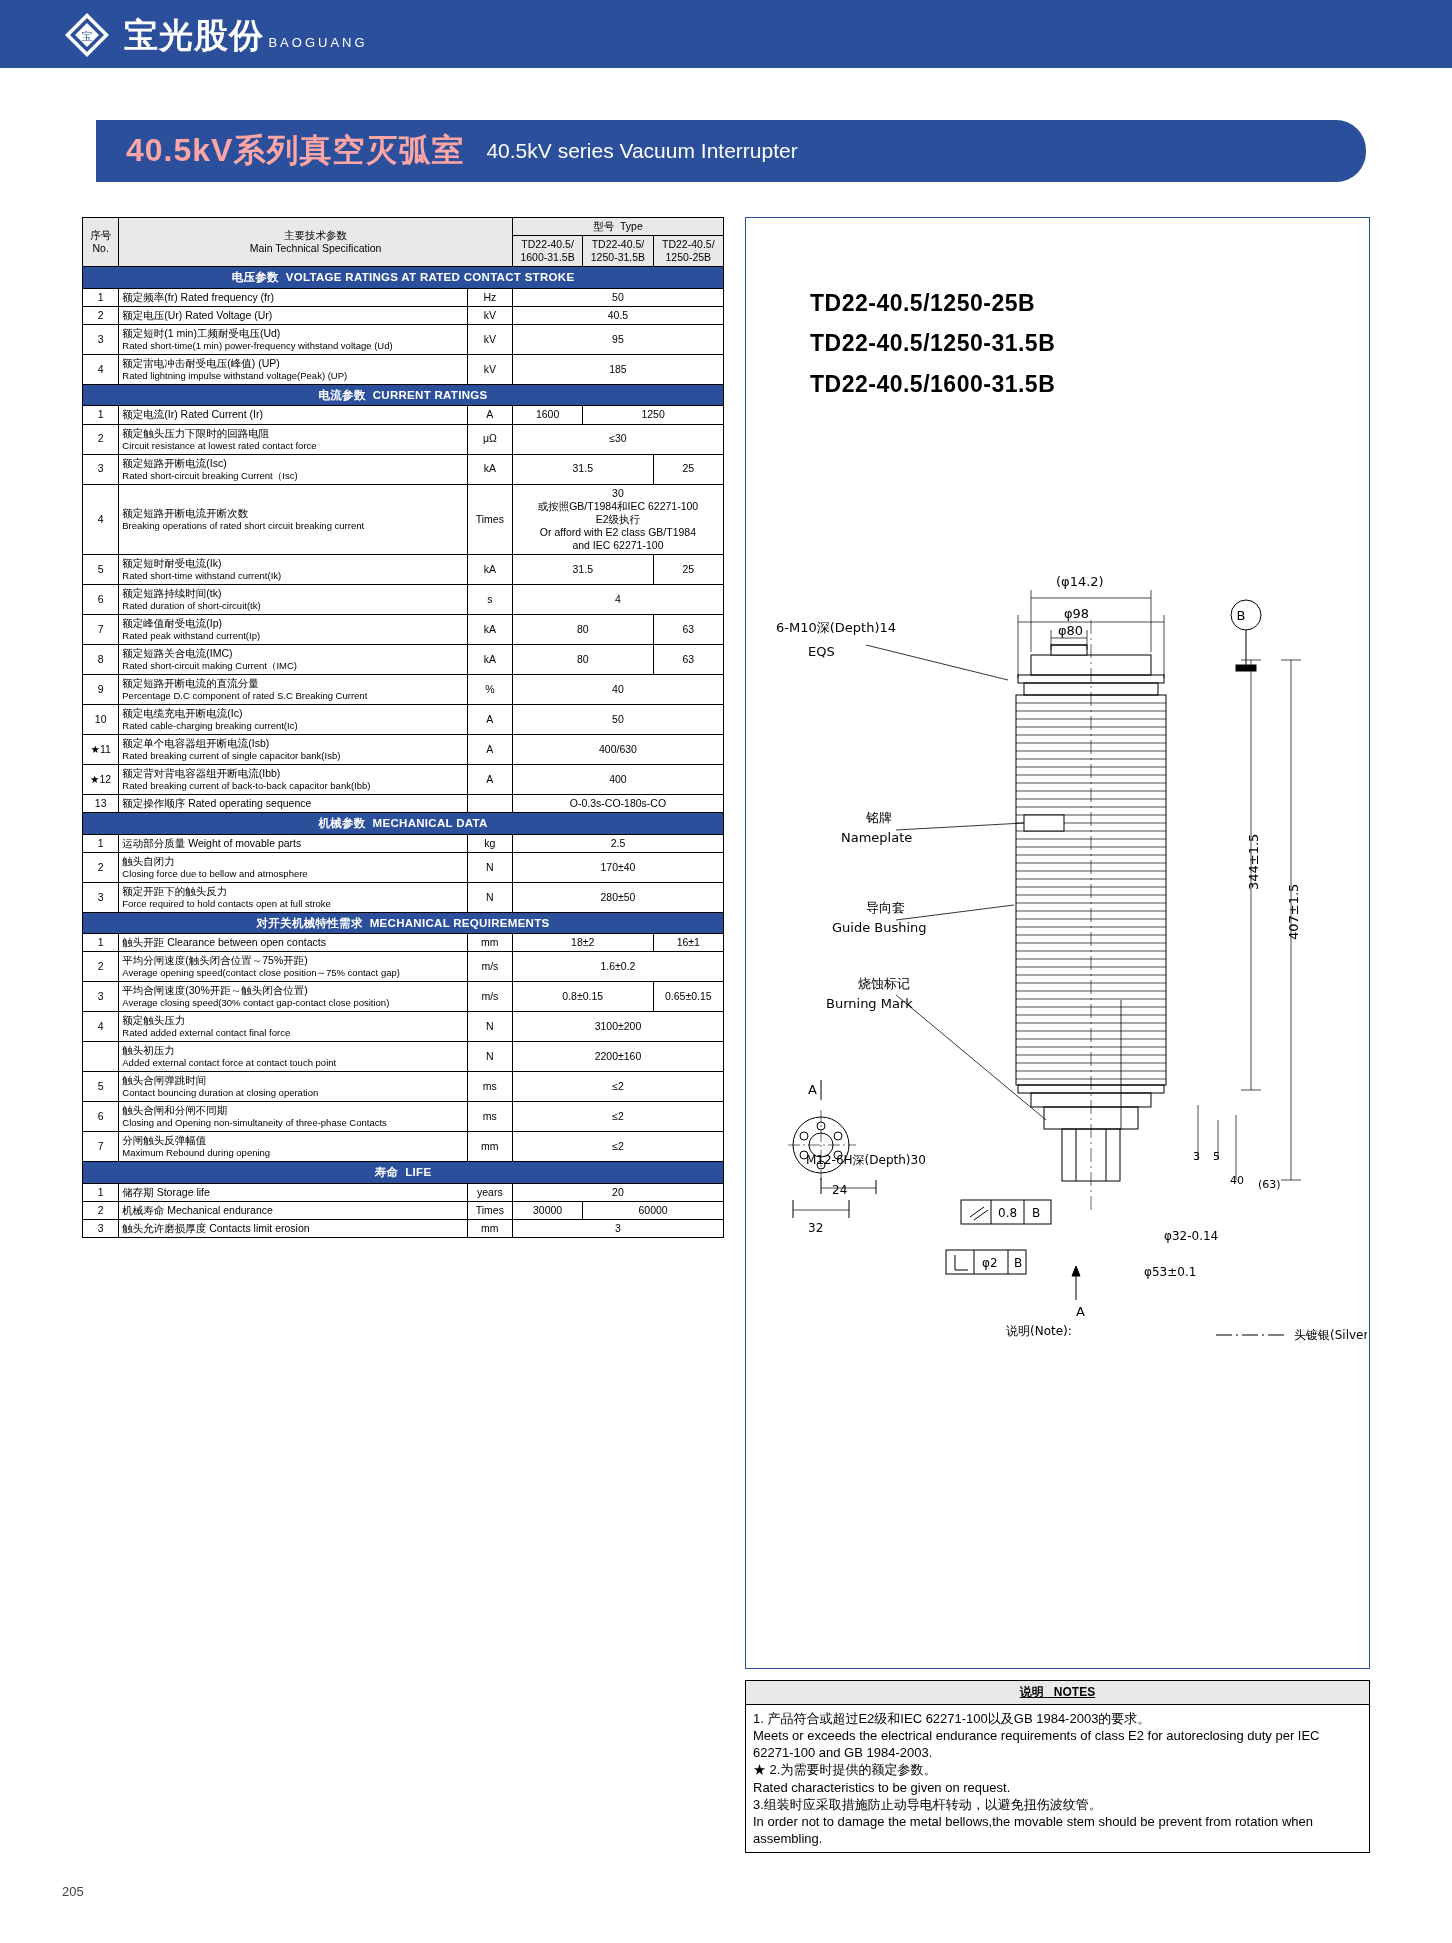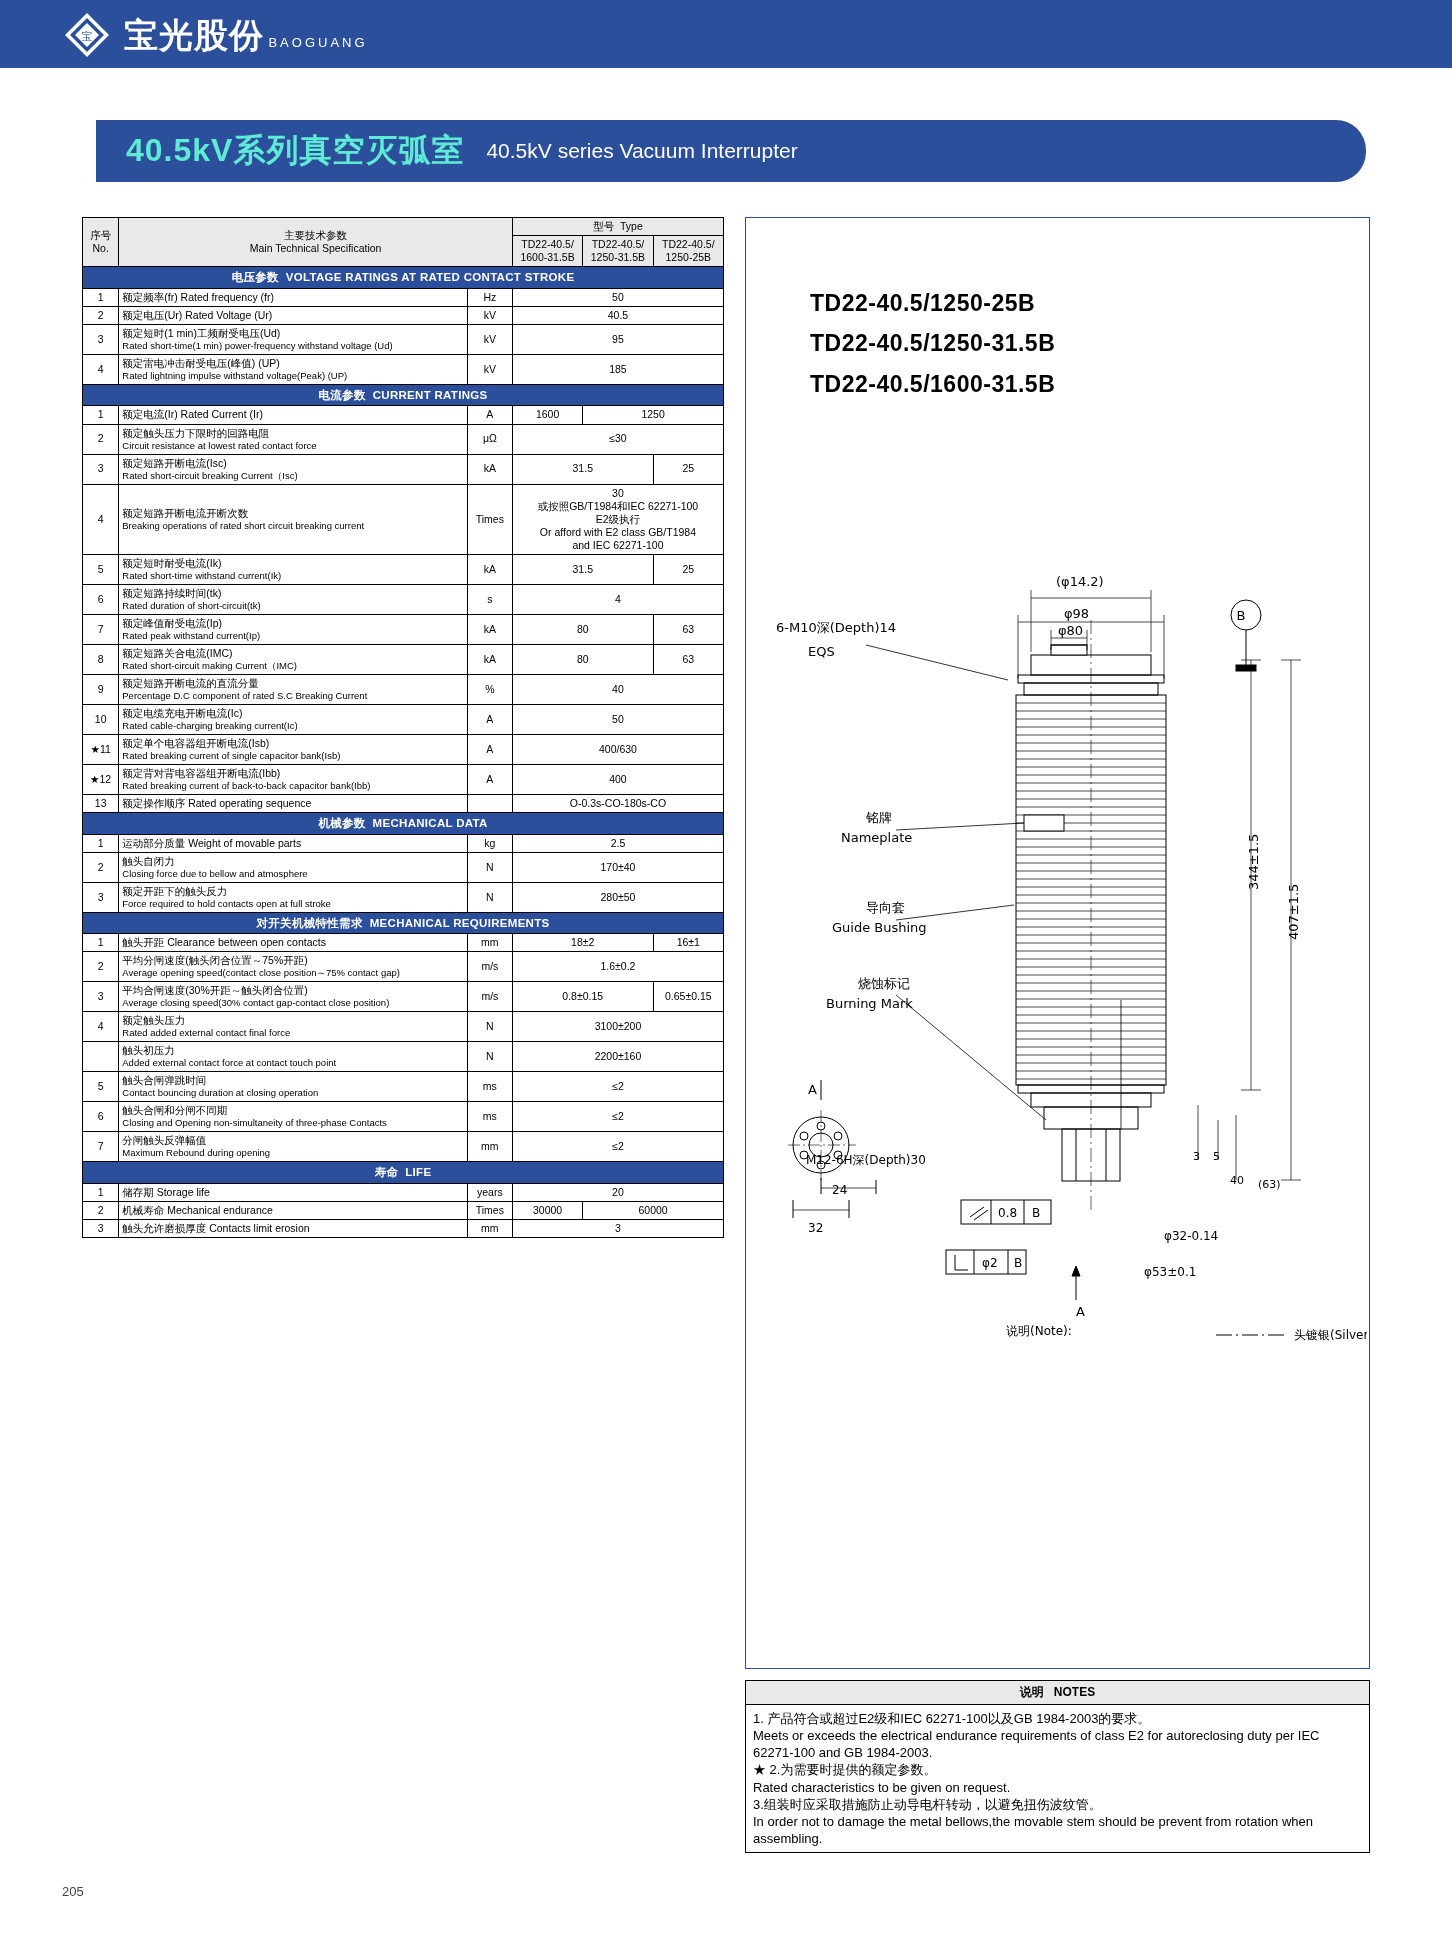--- a/index.html
+++ b/index.html
@@ -13,21 +13,21 @@
   
   .top-band{position:absolute;left:0;top:0;width:1452px;height:68px;background:#2b4f9b;}
   .logo-wrap{position:absolute;left:62px;top:10px;display:flex;align-items:center;gap:12px;}
   .logo-mark{width:50px;height:50px;position:relative;}
   .logo-mark svg{display:block;}
   .logo-cn{font-size:34px;font-weight:bold;color:#fff;letter-spacing:1px;line-height:1;}
   .logo-en{font-size:13px;color:#fff;letter-spacing:3px;line-height:1;margin-top:9px;}
 
   .title-bar{position:absolute;left:96px;top:120px;width:1270px;height:62px;background:#2b4f9b;
     border-radius:0 30px 30px 0;display:flex;align-items:center;}
-  .title-cn{font-size:32px;font-weight:bold;color:#5eead4;margin-left:30px;letter-spacing:1px;}
+  .title-cn{font-size:32px;font-weight:bold;color:#fca5a5;margin-left:30px;letter-spacing:1px;}
   .title-en{font-size:21px;color:#fff;margin-left:22px;font-weight:normal;}
 
   
   .spec-table{position:absolute;left:82px;top:217px;width:642px;border-collapse:collapse;}
   .spec-table td,.spec-table th{border:1px solid #000;font-size:10.5px;padding:2px 3px;
     vertical-align:middle;line-height:1.25;}
   .spec-table .no{width:26px;text-align:center;}
   .spec-table .name{width:310px;}
   .spec-table .unit{width:34px;text-align:center;}
   .spec-table .v{text-align:center;}
@@ -41,21 +41,21 @@
   
   .draw-panel{position:absolute;left:745px;top:217px;width:623px;height:1450px;
     border:1px solid #2b4f9b;border-radius:0 0 0 0;background:#fff;}
   .model-list{position:absolute;left:810px;top:283px;font-size:23px;font-weight:bold;line-height:1.75;letter-spacing:.5px;}
   .draw-area{position:absolute;left:746px;top:560px;width:621px;height:1100px;}
   .draw-area svg{display:block;}
 
   
   .notes{position:absolute;left:745px;top:1680px;width:623px;border:1px solid #000;}
   .notes-hd{background:#e9e9e9;border-bottom:1px solid #000;text-align:center;font-size:12px;
-    font-weight:bold;padding:3px 0;}
+    font-weight:bold;padding:3px 0;text-decoration:underline;}
   .notes-body{padding:5px 7px;font-size:13px;line-height:1.32;}
   .notes-body div{margin:0;}
 
   .page-num{position:absolute;left:62px;top:1884px;font-size:13px;color:#444;}
 </style>
 </head>
 <body>
 
 <div class="page">
 

